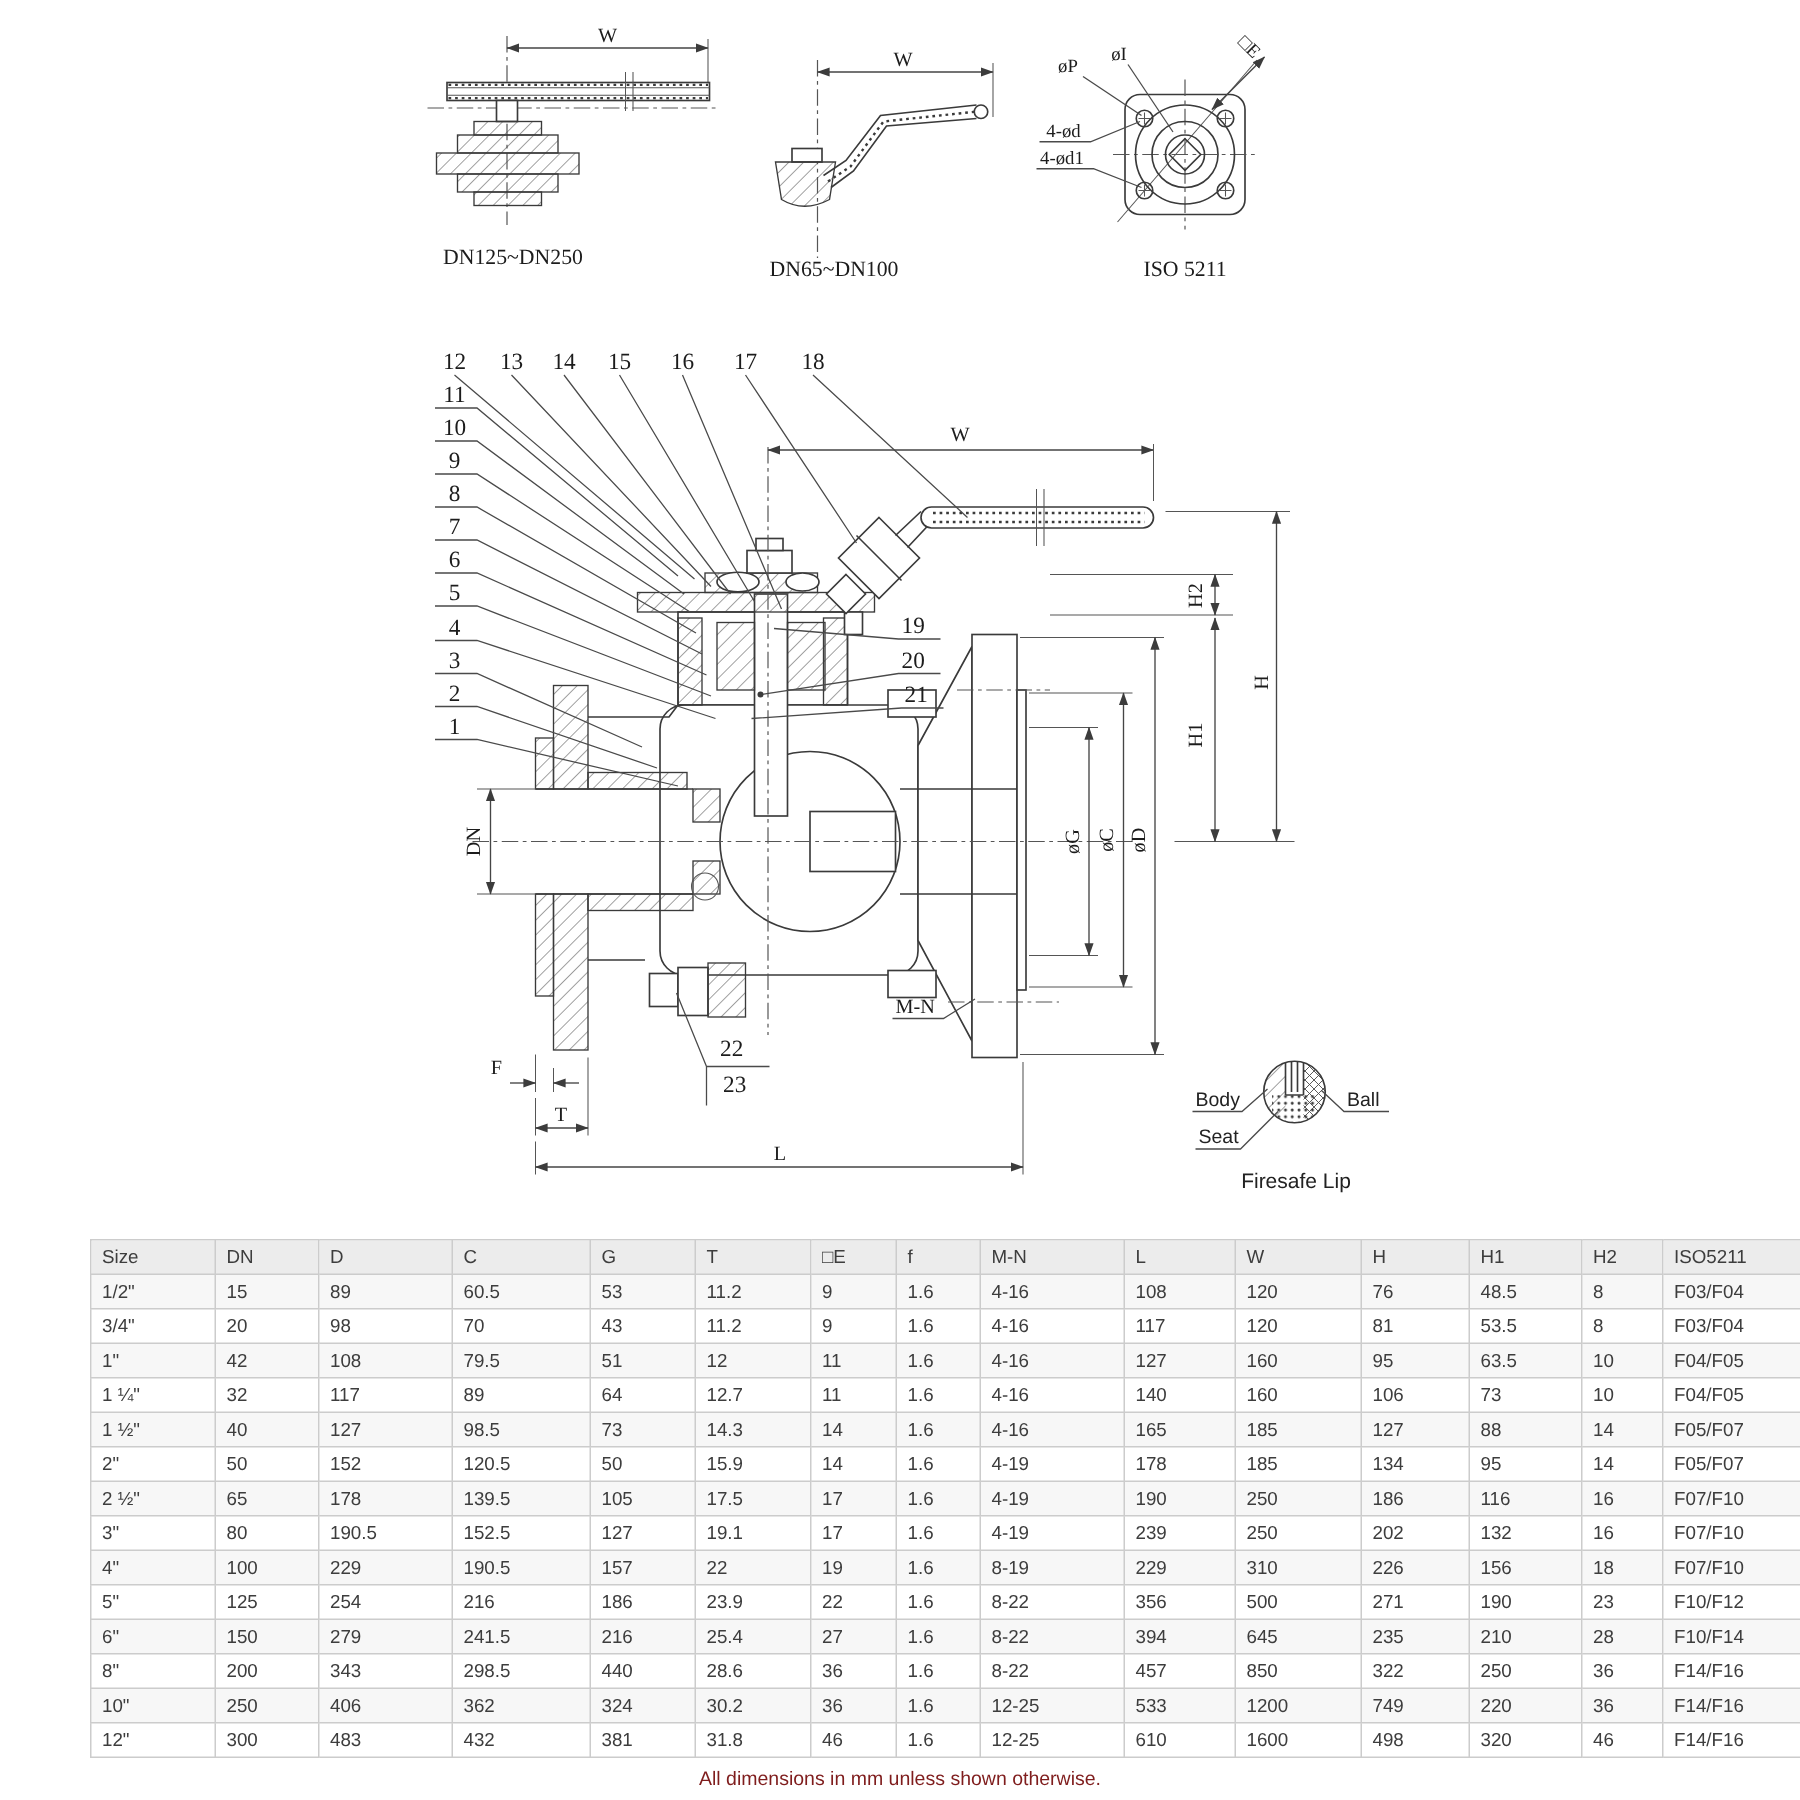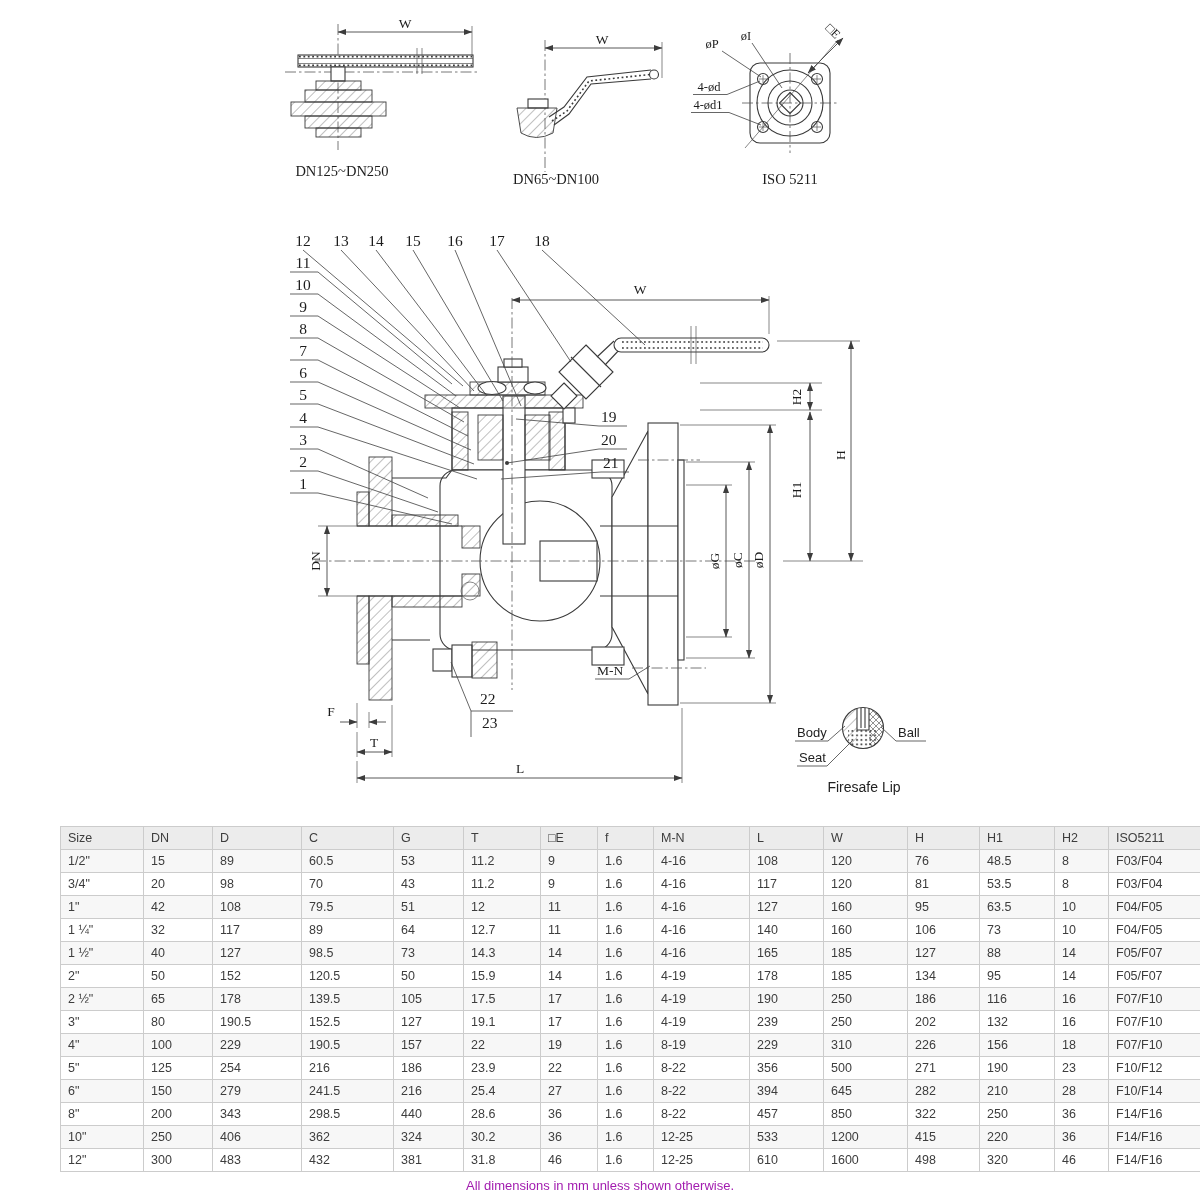--- a/index.html
+++ b/index.html
@@ -27,21 +27,21 @@
   #spec-table-wrap { position:absolute; left:14px; top:826px; width:1172px;padding-left:46px; }
   table { border-collapse:collapse; width:1172px; table-layout:fixed; }
   th,td { border:1px solid #cccccc; font-size:12.5px; color:#3d3d3d;
           padding:3.5px 7px; text-align:left; white-space:nowrap; overflow:hidden;
           font-weight:400; line-height:15px; }
   thead th { background:#ececec; }
   tbody tr:nth-child(odd) td { background:#f7f7f7; }
   table { border:1px solid #bdbdbd; }
 
   #footer-note { position:absolute; left:0; top:1178px; width:1200px;
-                 text-align:center; font-size:13px; color:#a21caf; }
+                 text-align:center; font-size:13px; color:#7f1d1d; }
 </style>
 </head>
 <body>
 
 <svg id="drawing" width="1200" height="820" viewBox="0 0 1200 820" xmlns="http://www.w3.org/2000/svg">
   <defs>
     <pattern id="h45" width="7" height="7" patternUnits="userSpaceOnUse" patternTransform="rotate(45)">
       <line x1="0" y1="0" x2="0" y2="7" stroke="#4a4a4a" stroke-width="0.7"></line>
     </pattern>
     <pattern id="hx" width="6" height="6" patternUnits="userSpaceOnUse">
@@ -516,21 +516,21 @@
           <td>150</td>
           <td>279</td>
           <td>241.5</td>
           <td>216</td>
           <td>25.4</td>
           <td>27</td>
           <td>1.6</td>
           <td>8-22</td>
           <td>394</td>
           <td>645</td>
-          <td>282</td>
+          <td>235</td>
           <td>210</td>
           <td>28</td>
           <td>F10/F14</td>
         </tr>
         <tr>
           <td>8"</td>
           <td>200</td>
           <td>343</td>
           <td>298.5</td>
           <td>440</td>
@@ -550,21 +550,21 @@
           <td>250</td>
           <td>406</td>
           <td>362</td>
           <td>324</td>
           <td>30.2</td>
           <td>36</td>
           <td>1.6</td>
           <td>12-25</td>
           <td>533</td>
           <td>1200</td>
-          <td>415</td>
+          <td>749</td>
           <td>220</td>
           <td>36</td>
           <td>F14/F16</td>
         </tr>
         <tr>
           <td>12"</td>
           <td>300</td>
           <td>483</td>
           <td>432</td>
           <td>381</td>

